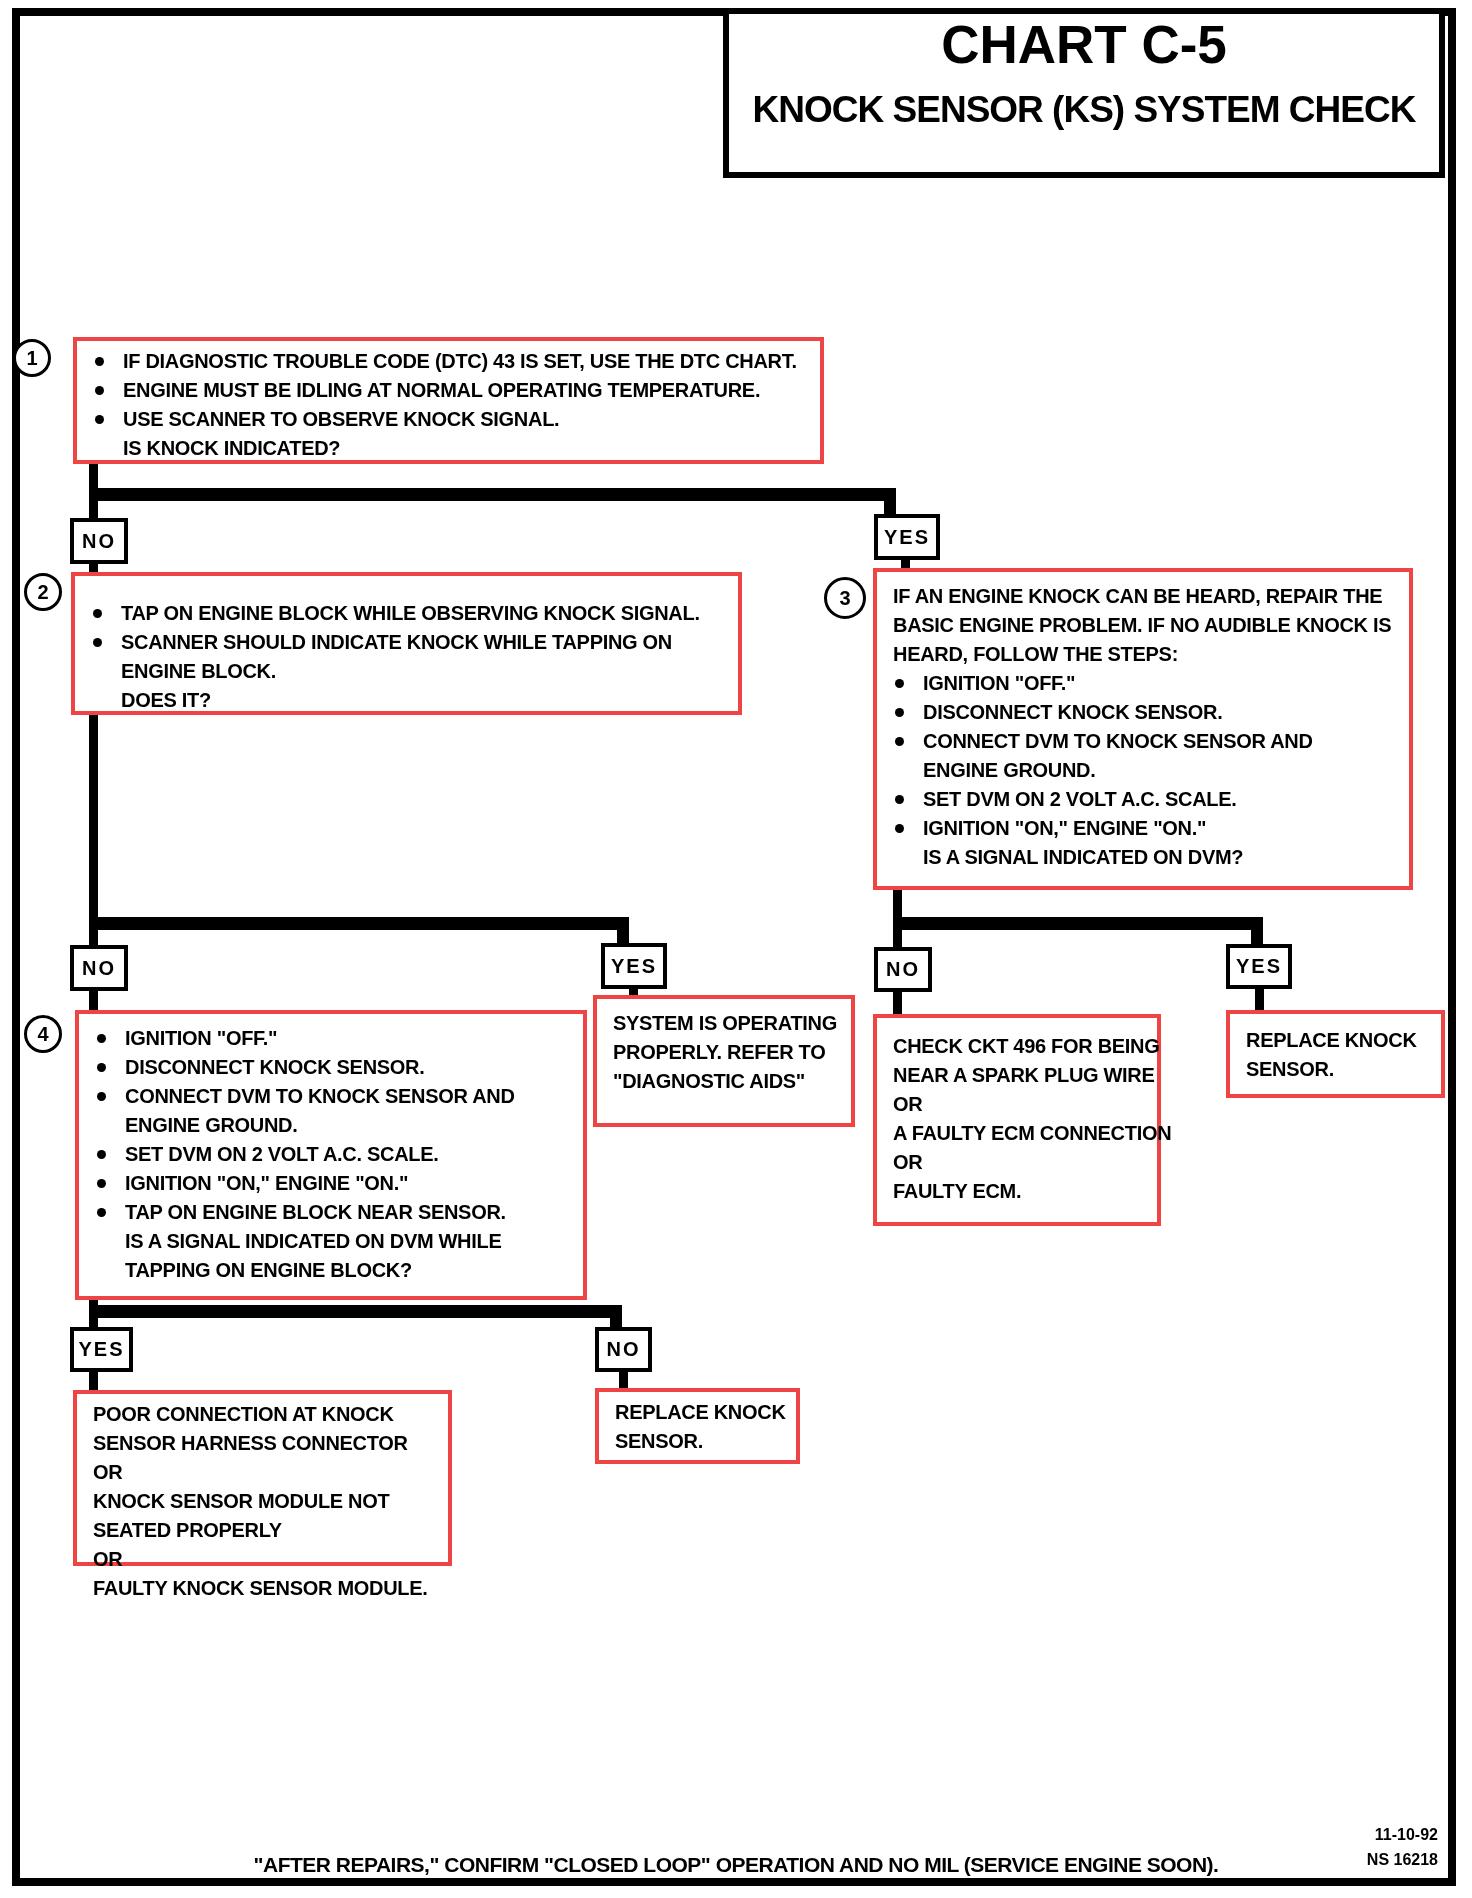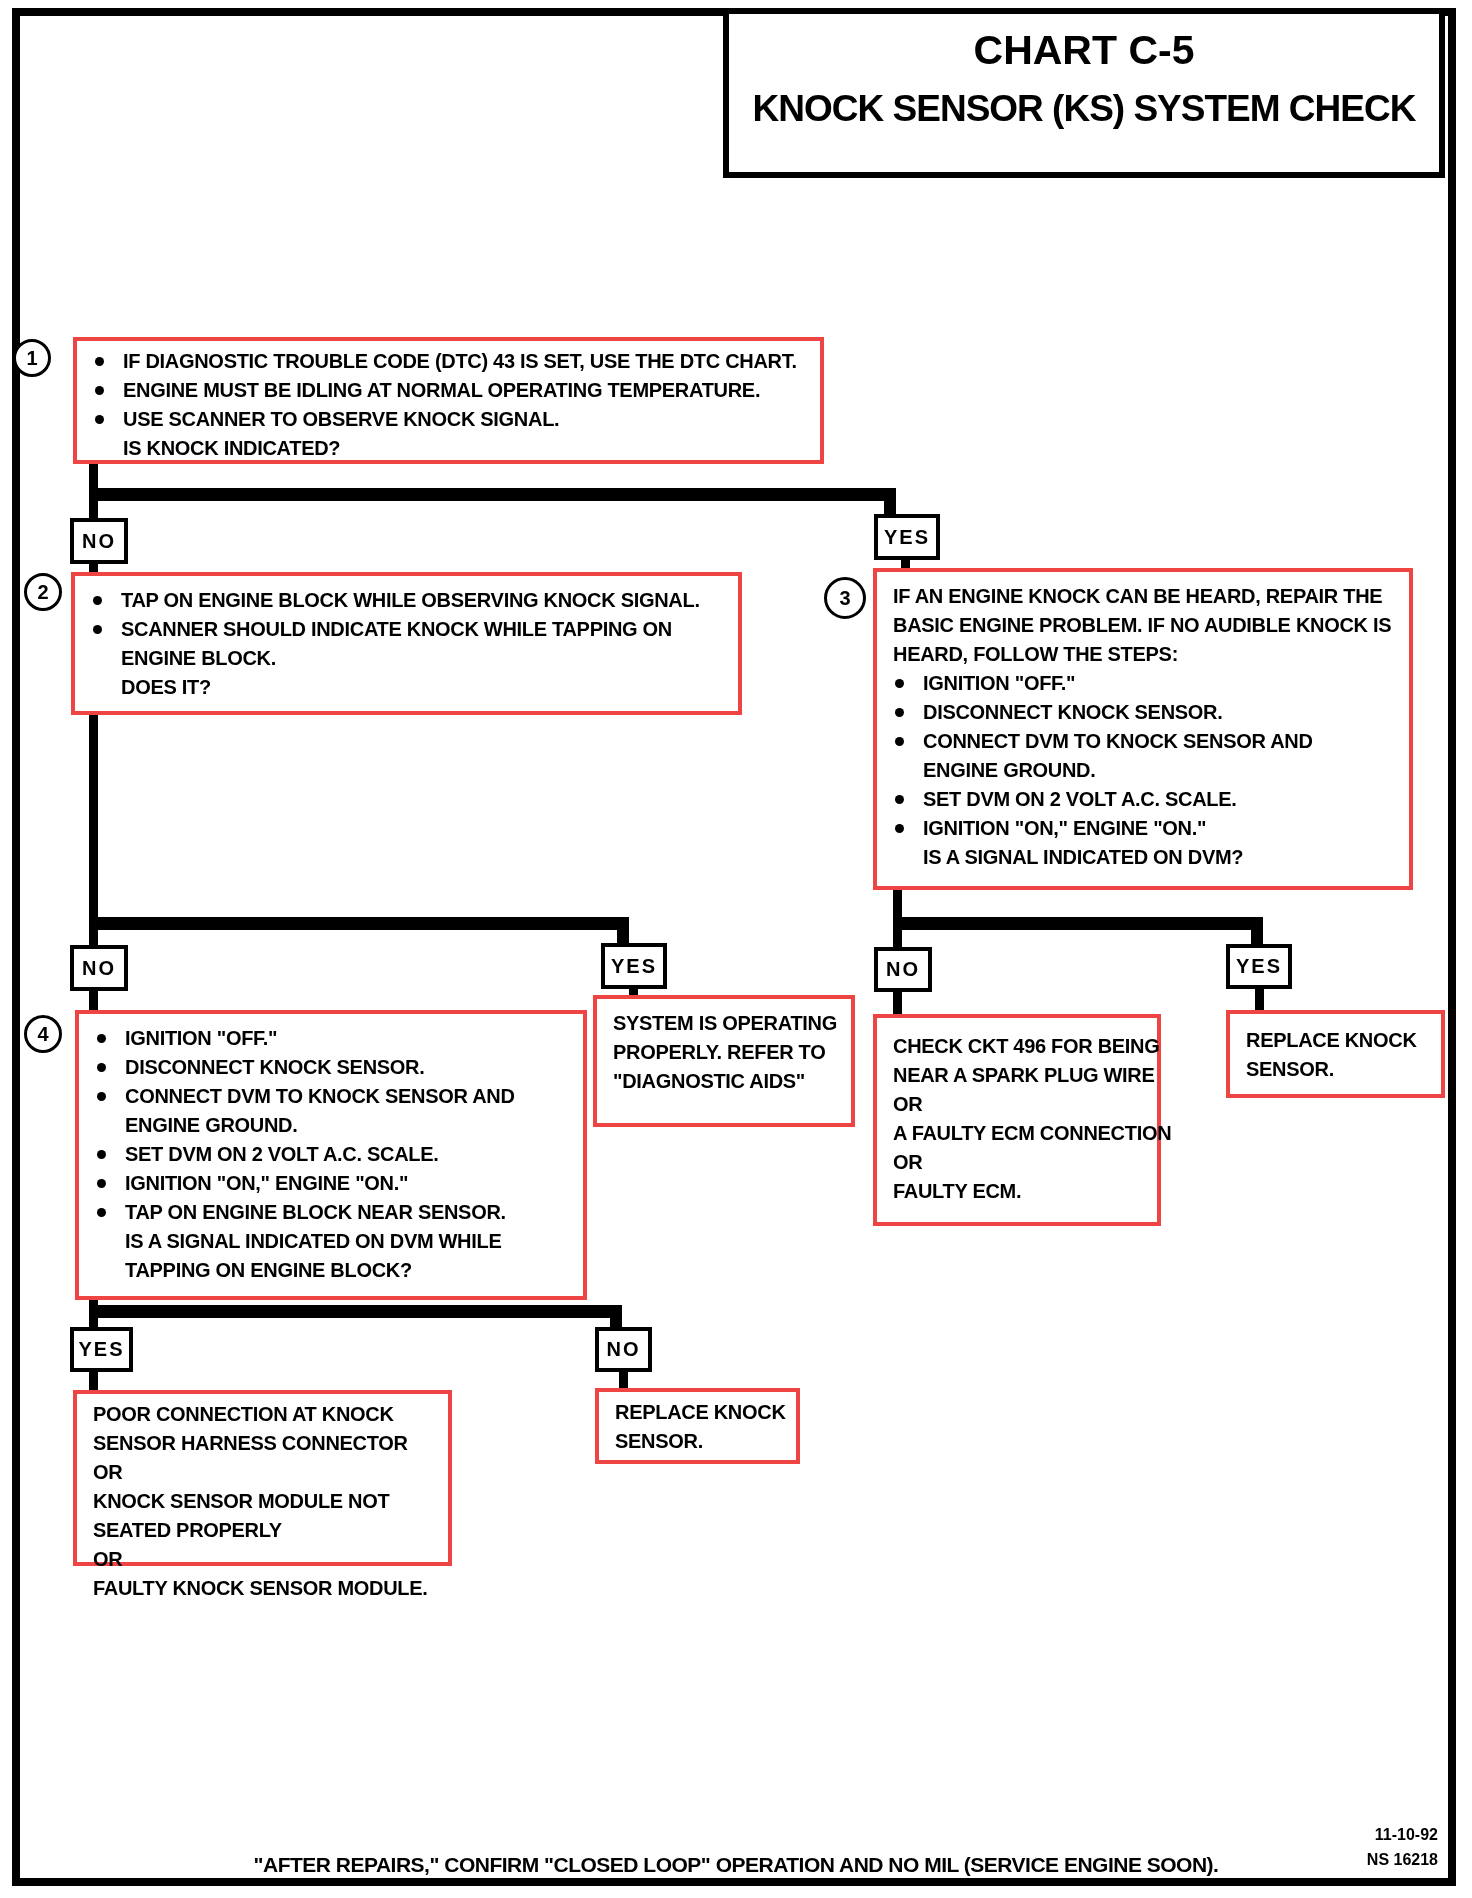--- a/index.html
+++ b/index.html
@@ -2,21 +2,21 @@
 <html><head>
 <meta charset="utf-8">
 <style>
   html,body{margin:0;padding:0;background:#fff;}
   .page{position:relative;width:1472px;height:1898px;background:#fff;overflow:hidden;
         font-family:"Liberation Sans","DejaVu Sans",sans-serif;color:#000;}
   .page-border{position:absolute;left:12px;top:8px;width:1444px;height:1878px;
         border:8px solid #000;box-sizing:border-box;}
   .title-box{position:absolute;left:723px;top:8px;width:722px;height:170px;
         border:6px solid #000;box-sizing:border-box;background:#fff;text-align:center;}
-  .title-box .t1{margin-top:13px;font-size:41px;font-weight:700;letter-spacing:0px;}
+  .title-box .t1{margin-top:0;font-size:53px;font-weight:700;letter-spacing:0px;}
   .title-box .t2{margin-top:14px;font-size:37px;font-weight:700;letter-spacing:-1px;}
   .node{position:absolute;border:4px solid #ef4444;box-sizing:border-box;background:#fff;}
   .lines{padding:6px 12px 0 16px;font-size:20px;font-weight:700;letter-spacing:-0.3px;}
   .ln{position:relative;line-height:29px;padding-left:30px;white-space:nowrap;}
   .ln.plain{padding-left:0;}
   .ln .dot{position:absolute;left:2px;top:10px;width:9px;height:9px;border-radius:50%;background:#000;}
   .lbl{position:absolute;border:4px solid #000;box-sizing:border-box;background:#fff;
         display:flex;align-items:center;justify-content:center;
         font-size:20px;font-weight:700;letter-spacing:2px;}
   .circle{position:absolute;border:3px solid #000;border-radius:50%;box-sizing:border-box;
@@ -82,21 +82,21 @@
 
   <div class="node" style="left:73px;top:337px;width:751px;height:127px;">
     <div class="lines">
         <div class="ln bullet"><span class="dot"></span><span>IF DIAGNOSTIC TROUBLE CODE (DTC) 43 IS SET, USE THE DTC CHART.</span></div>
         <div class="ln bullet"><span class="dot"></span><span>ENGINE MUST BE IDLING AT NORMAL OPERATING TEMPERATURE.</span></div>
         <div class="ln bullet"><span class="dot"></span><span>USE SCANNER  TO OBSERVE KNOCK SIGNAL.</span></div>
         <div class="ln cont"><span>IS KNOCK INDICATED?</span></div>
       </div>
   </div>
   <div class="node" style="left:71px;top:572px;width:671px;height:143px;">
-    <div class="lines" style="padding-top:10px;">
+    <div class="lines" style="padding-top:23px;">
         <div class="ln bullet"><span class="dot"></span><span>TAP ON ENGINE BLOCK WHILE OBSERVING KNOCK SIGNAL.</span></div>
         <div class="ln bullet"><span class="dot"></span><span>SCANNER  SHOULD INDICATE KNOCK WHILE TAPPING ON</span></div>
         <div class="ln cont"><span>ENGINE BLOCK.</span></div>
         <div class="ln cont"><span>DOES IT?</span></div>
       </div>
   </div>
   <div class="node" style="left:873px;top:568px;width:540px;height:322px;">
     <div class="lines" style="padding-top:10px;">
         <div class="ln plain"><span>IF AN ENGINE KNOCK CAN BE HEARD, REPAIR THE</span></div>
         <div class="ln plain"><span>BASIC ENGINE PROBLEM.  IF NO AUDIBLE KNOCK IS</span></div>

